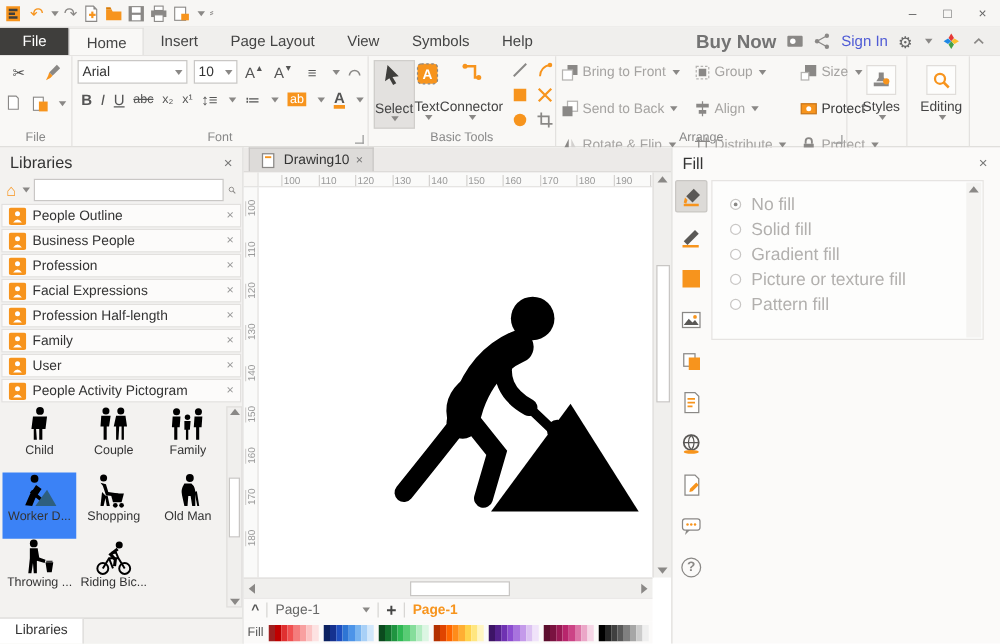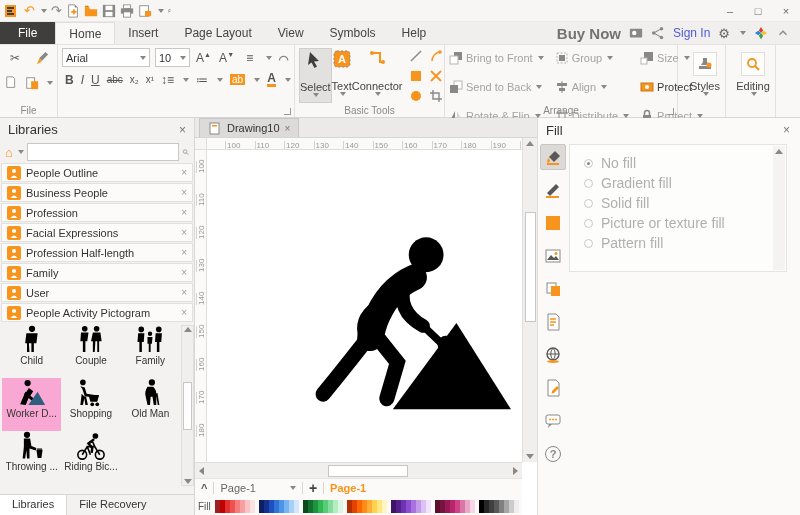--- a/index.html
+++ b/index.html
@@ -68,21 +68,21 @@
   .lp-head .x { margin-left:auto; color:#777; font-size:12px; }
   .lp-search { height:22px; display:flex; align-items:center; gap:3px; padding:0 5px; }
   .lp-search input { flex:1; height:18px; border:1px solid #c9c7c5; background:#fff; font-size:11px; padding:0 4px; }
   .home-ic { color:#f7941d; font-size:13px; }
   .lib-item { height:19px; margin:0 1px 1px 1px; background:#fcfbfa; border:1px solid #e2e0de; display:flex; align-items:center; gap:5px; padding:0 5px; font-size:11px; color:#333; }
   .lib-item .x { margin-left:auto; color:#999; font-size:10px; }
   .sym-grid { position:relative; height:163px; padding:2px 14px 0 2px; display:grid; grid-template-columns:repeat(3,1fr); grid-auto-rows:53px; }
   .sym-cell { display:flex; flex-direction:column; align-items:center; justify-content:space-between; padding-bottom:12px; }
   .sym-cell svg { flex:1; }
   .sym-cell .cap { font-size:10px; color:#333; white-space:nowrap; overflow:hidden; max-width:58px; }
-  .sym-cell.sel { background:#f9a8d4; }
+  .sym-cell.sel { background:#3b82f6; }
   .sym-scroll { position:absolute; right:0; top:2px; bottom:0; width:13px; background:#f0efed; border:1px solid #e0dedc; display:flex; flex-direction:column; align-items:center; justify-content:space-between; padding:1px 0; }
   .sc-arrow { width:0; height:0; border-left:4px solid transparent; border-right:4px solid transparent; }
   .up { border-bottom:5px solid #8a8886; } .down { border-top:5px solid #8a8886; }
   .sc-thumb { width:9px; flex:0 0 48px; background:#fff; border:1px solid #c8c6c4; margin:2px 0; }
   .lp-tabs { position:absolute; bottom:0; left:0; right:0; height:21px; display:flex; border-top:1px solid #d8d6d4; background:#f3f2f0; font-size:11px; }
   .lp-tab { padding:3px 12px; color:#333; }
   .lp-tab.active { background:#fff; border-right:1px solid #d8d6d4; }
 
   
   .doc-tabbar { height:20px; background:#eceae8; display:flex; align-items:flex-end; border-bottom:1px solid #d8d6d4; }
@@ -272,20 +272,21 @@
         <span class="fontbtn">↕≡</span>
           <span class="dd"></span>
         <span class="fontbtn">≔</span>
           <span class="dd"></span>
         <span class="hl">ab</span>
           <span class="dd"></span>
         <span class="fontbtn fcol">A</span>
           <span class="dd"></span>
       </div>
     </div>
+    <div class="rlabel">Font</div>
     <div class="launcher"></div>
   </div>
 
   <div class="rgroup" style="width:150px; display:flex">
     <div class="bigbtn sel">
       <svg class="i18" viewBox="0 0 18 18">
           <path d="M4 1l9 9-5 .5 3 5-2.5 1.5-3-5.5L2 14z" fill="#3f3e3c"></path>
         </svg>
       <span class="cap">Select</span>
         <span class="dd"></span>
@@ -631,21 +632,20 @@
       </div>
       <div class="sym-scroll">
         <span class="sc-arrow up"></span>
         <span class="sc-thumb"></span>
         <span class="sc-arrow down"></span>
       </div>
     </div>
 
     <div class="lp-tabs">
       <div class="lp-tab active">Libraries</div>
-      <div class="lp-tab">File Recovery</div>
     </div>
   </div>
 
   <div class="center">
     <div class="doc-tabbar">
       <div class="doc-tab">
         <svg class="i14" viewBox="0 0 14 14">
             <rect x="2" y="2" width="9" height="11" fill="#fff" stroke="#8a8886"></rect>
             <rect x="4" y="4" width="5" height="1.5" class="org"></rect>
           </svg>
@@ -839,25 +839,25 @@
         </span>
     </div>
 
     <div class="rp-box">
       <div class="fill-opt">
           <span class="radio on"></span>
           <span>No fill</span>
         </div>
       <div class="fill-opt">
           <span class="radio"></span>
-          <span>Gradient fill</span>
+          <span>Solid fill</span>
         </div>
       <div class="fill-opt">
           <span class="radio"></span>
-          <span>Solid fill</span>
+          <span>Gradient fill</span>
         </div>
       <div class="fill-opt">
           <span class="radio"></span>
           <span>Picture or texture fill</span>
         </div>
       <div class="fill-opt">
           <span class="radio"></span>
           <span>Pattern fill</span>
         </div>
       <div class="rp-box-scroll">

